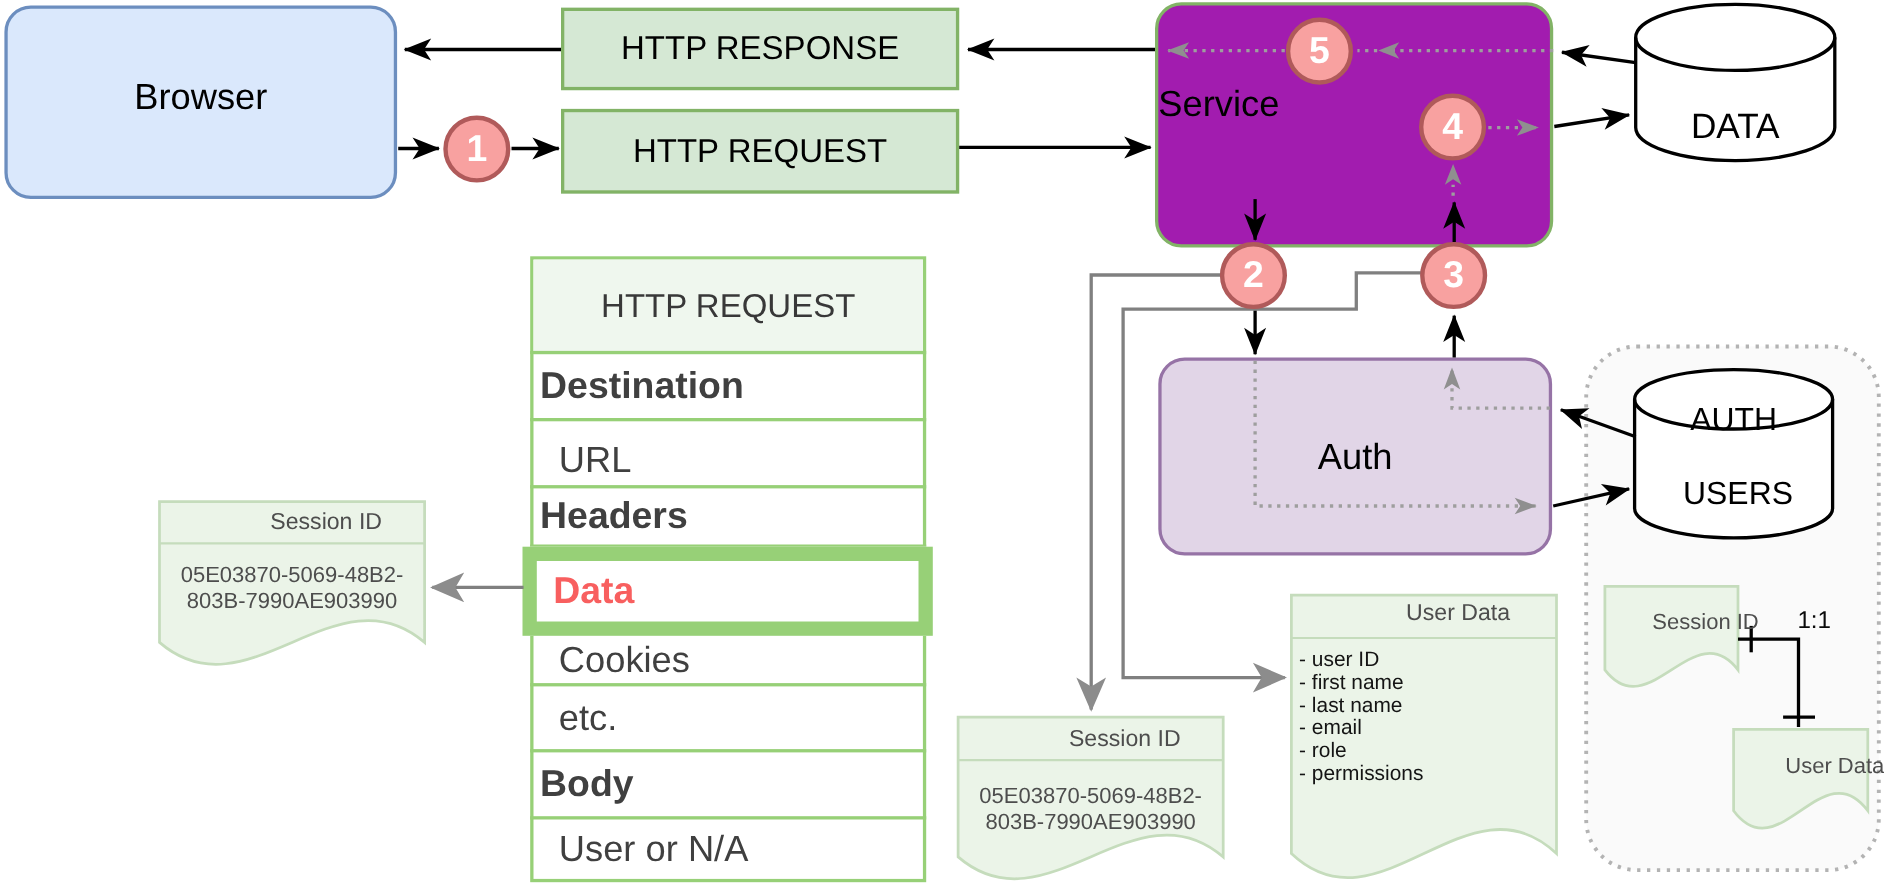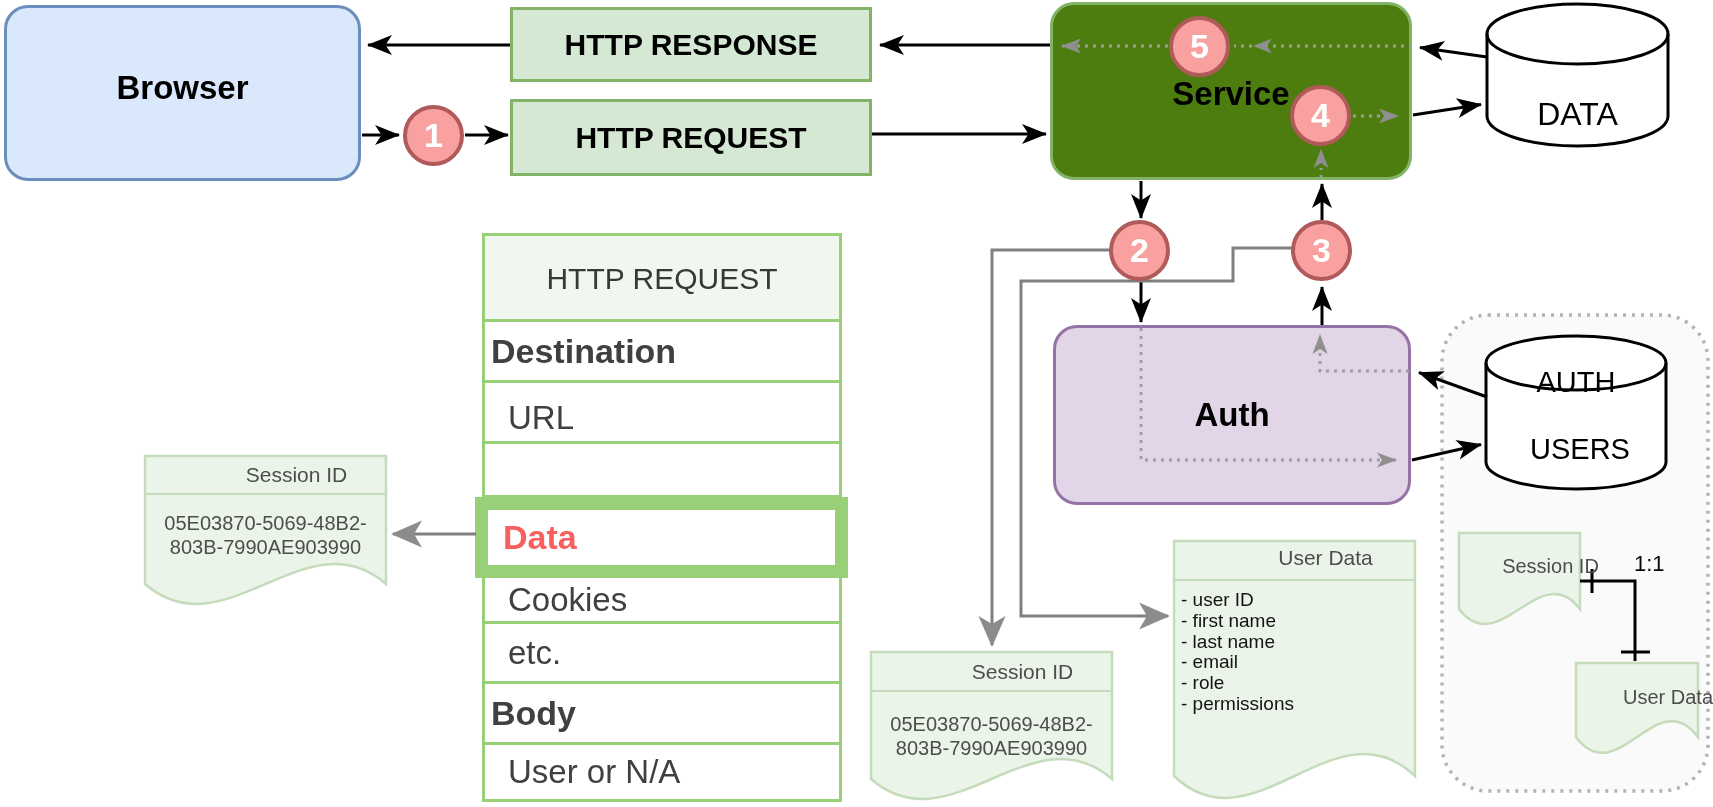--- a/index.html
+++ b/index.html
@@ -1,24 +1,24 @@
 <!DOCTYPE html>
 <html><head>
 <meta charset="utf-8">
 <style>
   html,body{margin:0;padding:0;background:#ffffff;}
   #canvas{position:relative;width:1713px;height:807px;background:#ffffff;overflow:hidden;
           font-family:"Liberation Sans",sans-serif;}
   .box{position:absolute;box-sizing:border-box;display:flex;align-items:center;justify-content:center;
        color:#000000;z-index:2;}
-  .box .lbl{text-align:center;font-weight:bold;}
+  .box .lbl{}
   #browser-box{left:4px;top:5px;width:357px;height:176px;background:#dae8fc;border:3px solid #6c8ebf;border-radius:24px;font-size:33px;padding-bottom:10px;}
   #http-response-box{left:510px;top:7px;width:362px;height:75px;background:#d5e8d4;border:3px solid #82b366;font-size:30px;}
   #http-request-box{left:510px;top:99px;width:362px;height:77px;background:#d5e8d4;border:3px solid #82b366;font-size:30px;}
-  #service-box{left:1050px;top:2px;width:362px;height:178px;background:#4d7c0f;border:3px solid #82b366;border-radius:24px;font-size:33px;}
+  #service-box{left:1050px;top:2px;width:362px;height:223px;background:#a21caf;border:3px solid #82b366;border-radius:24px;font-size:33px;}
   #service-box .lbl{position:absolute;left:0;right:0;top:70px;}
   #auth-box{left:1053px;top:325px;width:358px;height:180px;background:#e1d5e7;border:3px solid #9673a6;border-radius:24px;font-size:33px;}
 
   
   #request-table{position:absolute;left:482px;top:233px;width:360px;height:569px;box-sizing:border-box;
                  background:#ffffff;border:3px solid #97d077;z-index:2;}
   #request-table-header{position:absolute;left:0;top:0;width:100%;height:86px;box-sizing:border-box;background:#eff7ee;
                  display:flex;align-items:center;justify-content:center;font-size:30px;color:#383838;}
   .tsep{position:absolute;left:482px;width:360px;height:3px;background:#97d077;z-index:3;}
   .trow{position:absolute;left:485px;width:354px;display:flex;align-items:center;color:#404040;z-index:2;overflow:visible;}
@@ -99,20 +99,21 @@
   </div>
 
   <div id="request-table">
     <div id="request-table-header">HTTP REQUEST</div>
   </div>
   <div class="tsep" style="top:319px;"></div>
   <div class="trow section" style="top:322px;height:58px;">Destination</div>
   <div class="tsep" style="top:380px;"></div>
   <div class="trow value" style="top:383px;height:70px;">URL</div>
   <div class="tsep" style="top:441px;"></div>
+  <div class="trow section" style="top:444px;height:51px;">Headers</div>
   <div class="tsep" style="top:495px;"></div>
   <div id="token-row">
     <span>Data</span>
   </div>
   <div class="trow value" style="top:578px;height:43px;">Cookies</div>
   <div class="tsep" style="top:621px;"></div>
   <div class="trow value" style="top:624px;height:57px;">etc.</div>
   <div class="tsep" style="top:681px;"></div>
   <div class="trow section" style="top:684px;height:58px;">Body</div>
   <div class="tsep" style="top:742px;"></div>

